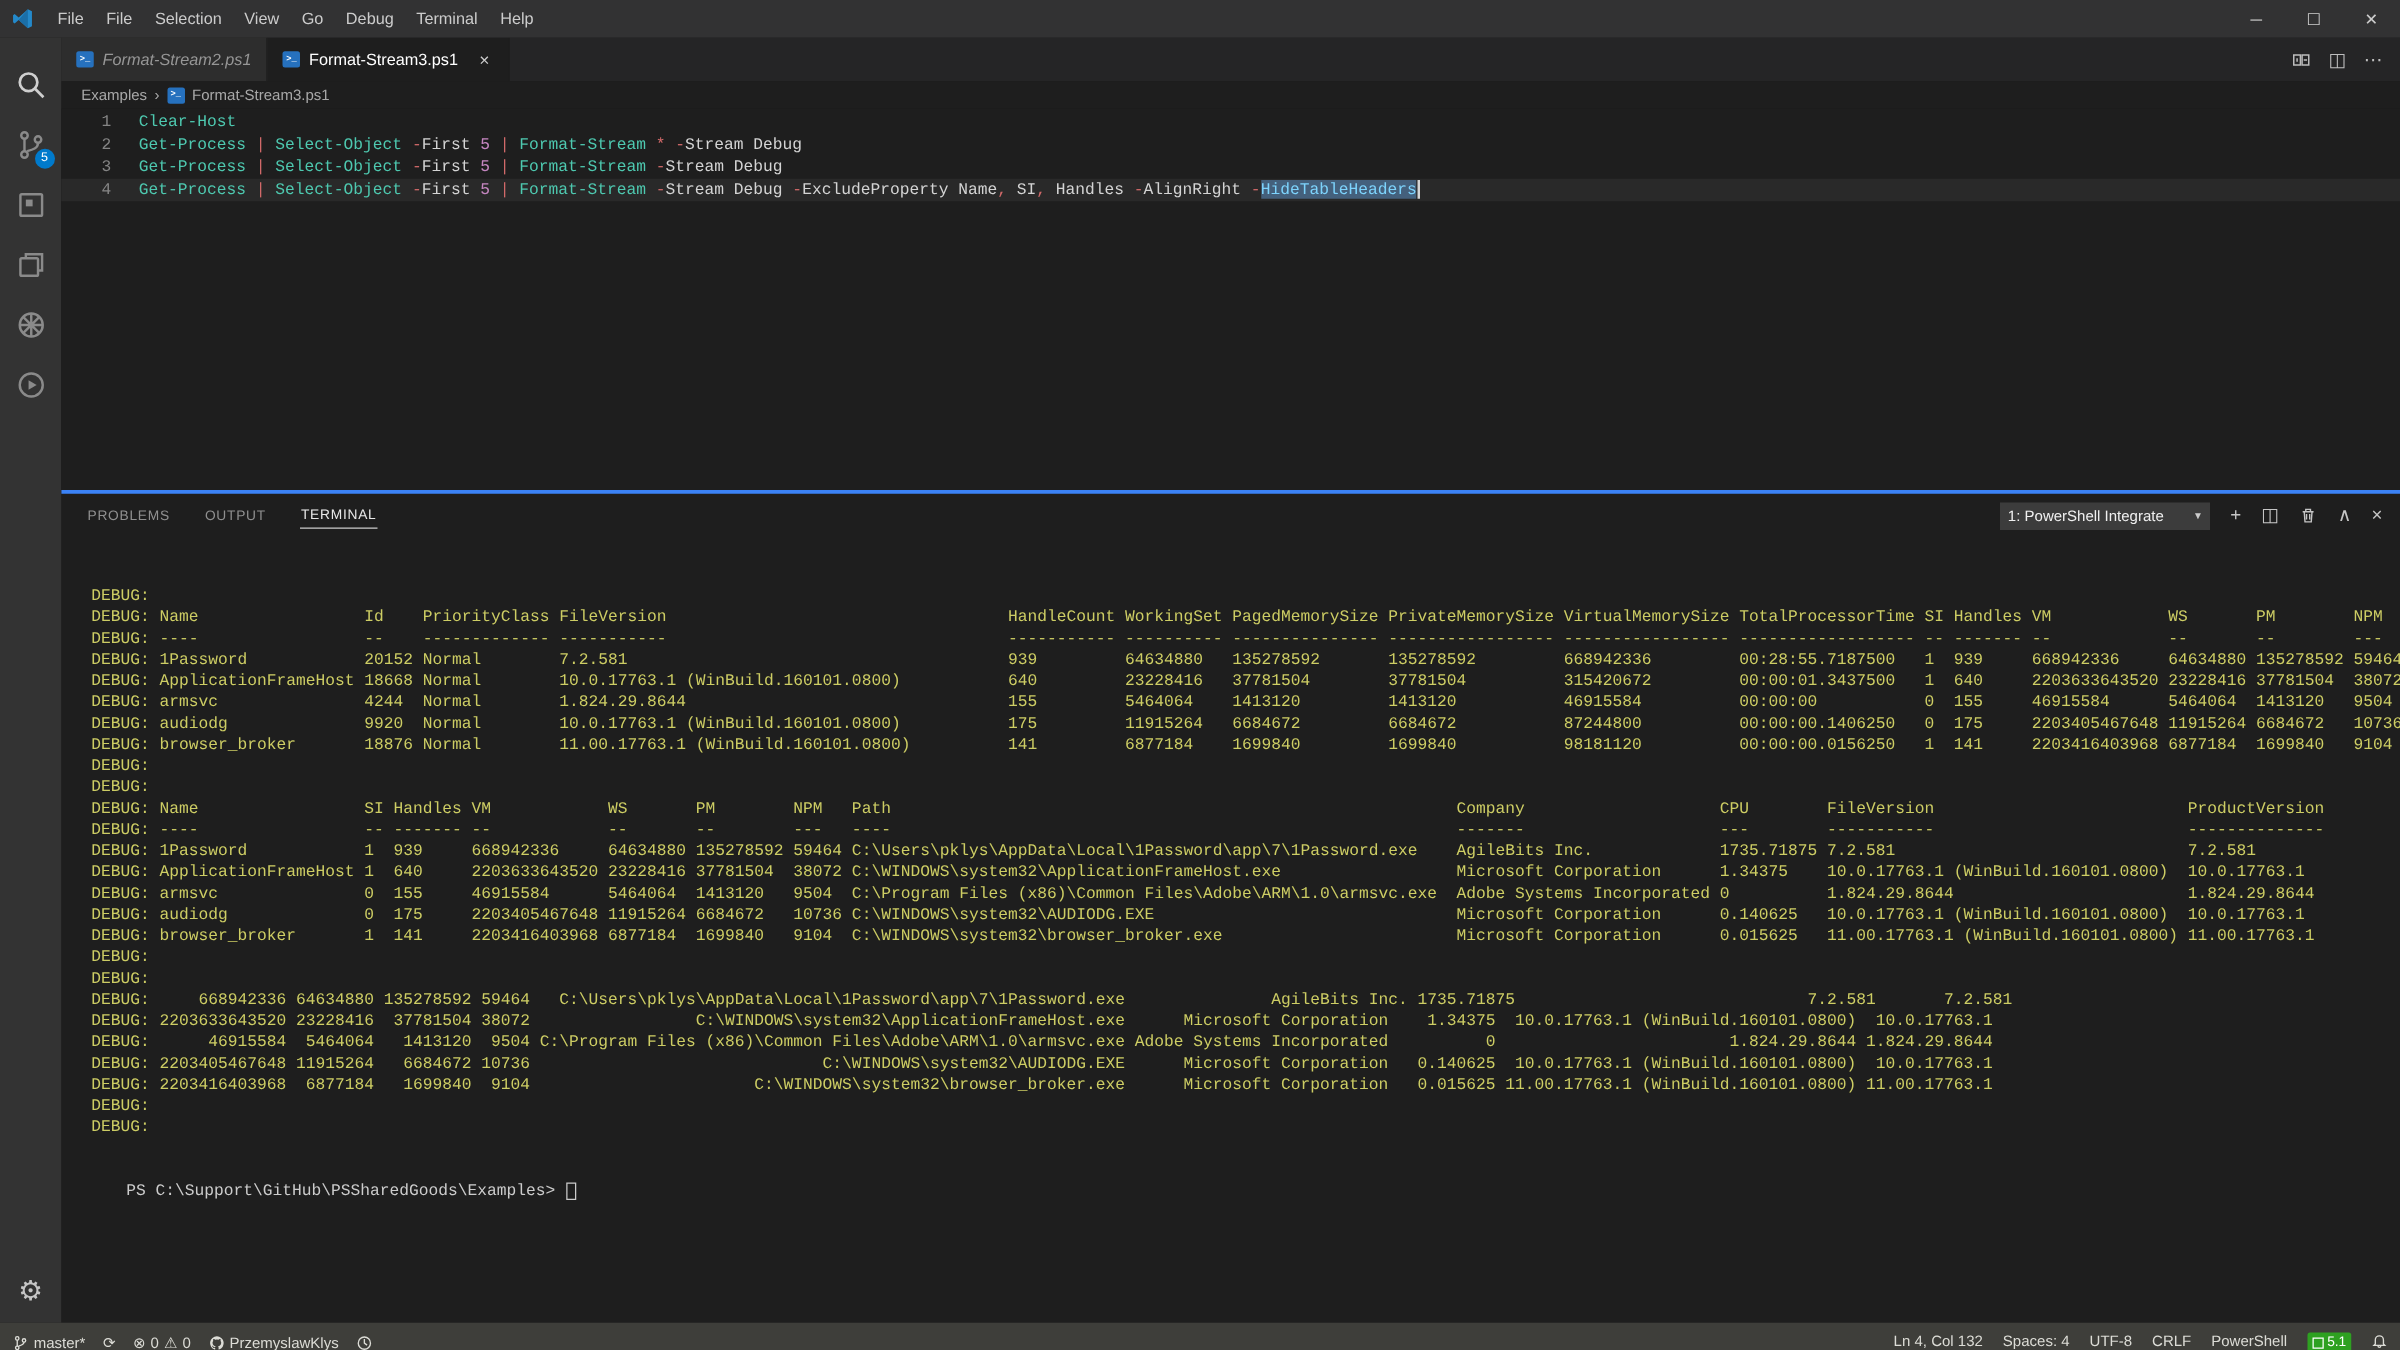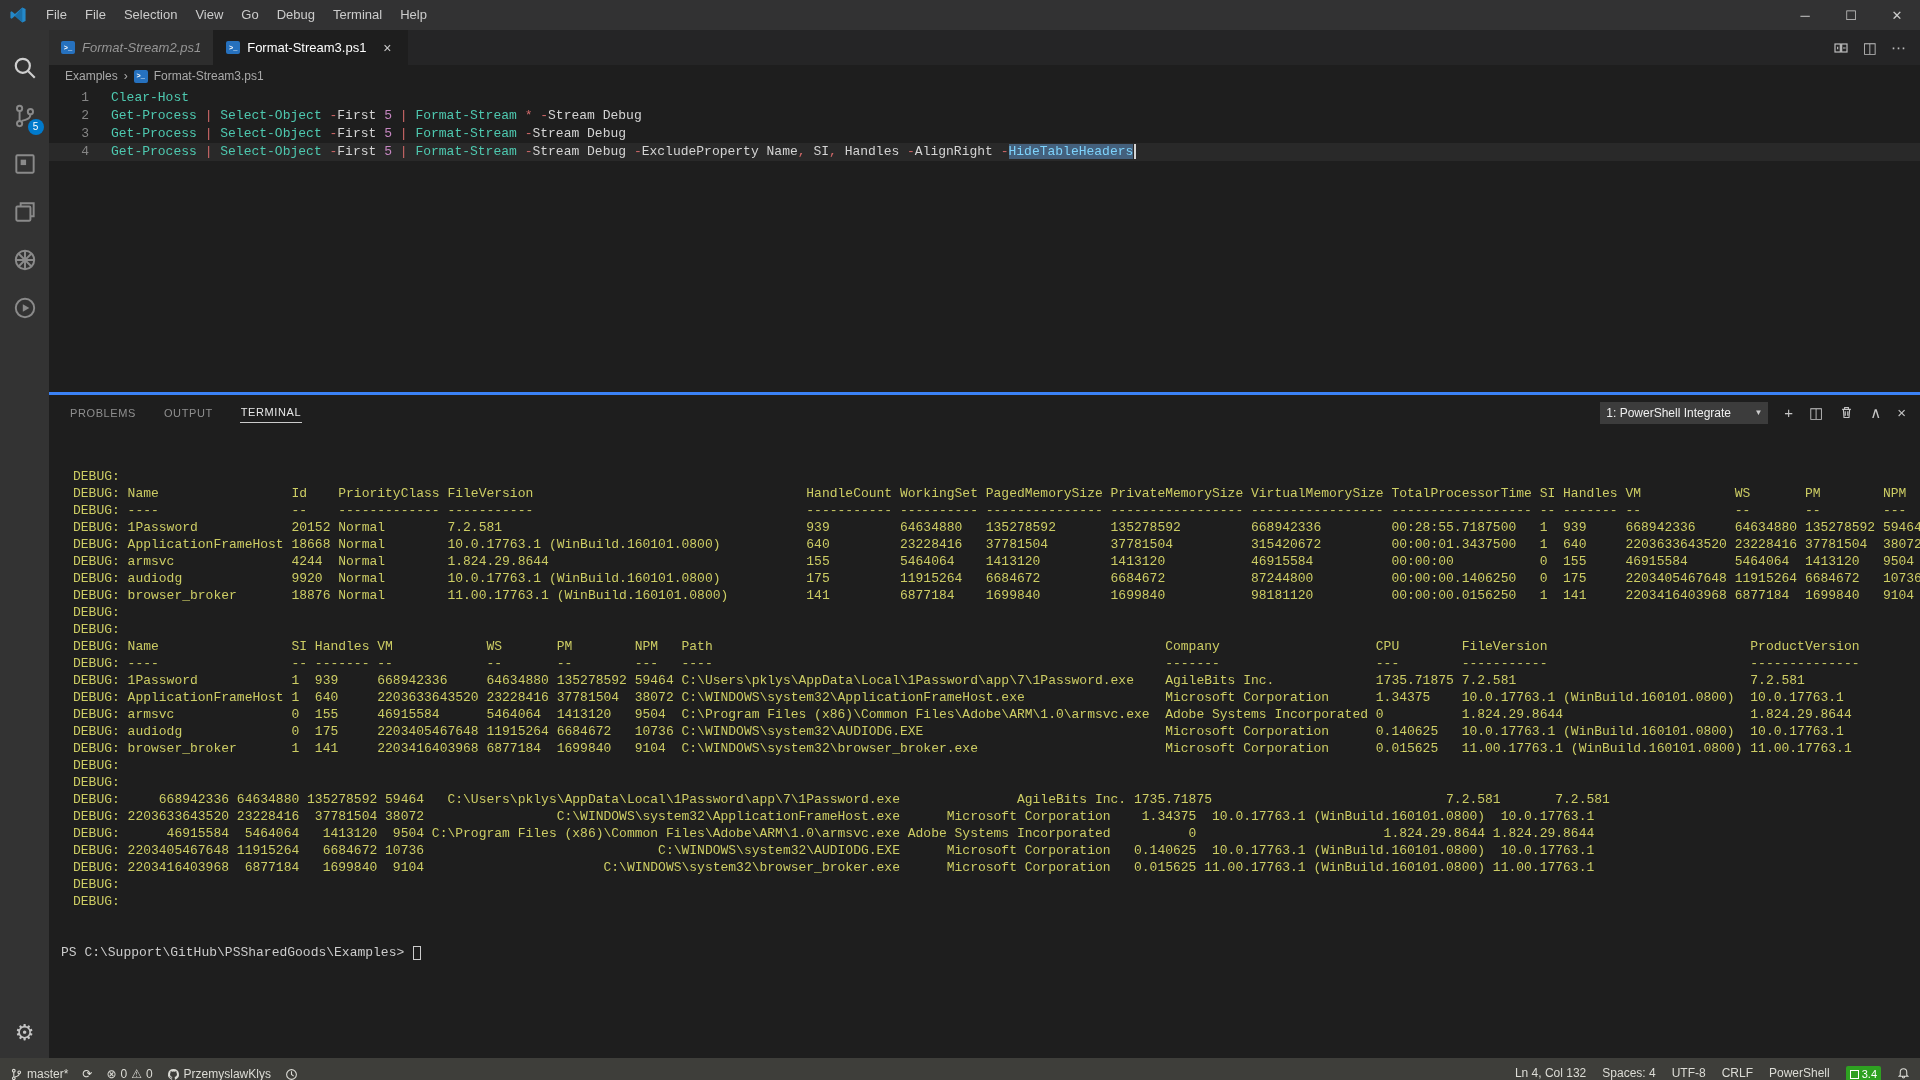--- a/index.html
+++ b/index.html
@@ -78,21 +78,21 @@
                   display:flex; align-items:center; padding:0 6px; width:168px; }
   .shell-select .sel-text { flex:1; overflow:hidden; white-space:nowrap; }
   .shell-caret { font-size:8px; color:#cccccc; margin-left:4px; }
   .panel-actions .pa-icon { font-size:15px; line-height:1; }
   .panel-actions svg { width:15px; height:15px; display:block; }
 
   
   .terminal { flex:1; padding:4px 0 0 12px; font-family:"Liberation Mono", monospace;
               font-size:13px; line-height:17px; white-space:pre; overflow:hidden; }
   .term-line { height:17px; color:#cdcd64;margin-left:12px; }
-  .term-prompt-line { height:17px; color:#cccccc; }
+  .term-prompt-line { height:17px; color:#cccccc;margin-left:40px; }
   .term-caret { display:inline-block; width:8px; height:14px; border:1px solid #cccccc;
                 vertical-align:text-bottom; margin-left:1px; }
 
   
   .statusbar { height:22px; background:#3e3e3a; color:#dcdcd6; display:flex; align-items:center;
                font-size:12px; padding:16px 10px; }
   .sb-group-left { display:flex; align-items:center; gap:14px; }
   .sb-group-right { margin-left:auto; display:flex; align-items:flex-start; gap:16px; }
   .sb-item { display:flex; align-items:center; gap:4px; white-space:nowrap; }
   .sb-item svg { width:13px; height:13px; }
@@ -264,21 +264,21 @@
       </svg>
     </span>
   </div>
   <div class="sb-group-right">
     <span class="sb-item">Ln 4, Col 132</span>
     <span class="sb-item">Spaces: 4</span>
     <span class="sb-item">UTF-8</span>
     <span class="sb-item">CRLF</span>
     <span class="sb-item">PowerShell</span>
     <span class="ps-badge">
-      <span>3.4</span>
+      <span>5.1</span>
     </span>
     <span class="sb-item">
       <svg viewBox="0 0 24 24" fill="none" stroke="currentColor" stroke-width="2">
         <path d="M6 17v-6a6 6 0 0 1 12 0v6l2 2H4zM10 20a2 2 0 0 0 4 0"></path>
       </svg>
     </span>
   </div>
 </div>
 
 </body></html>

